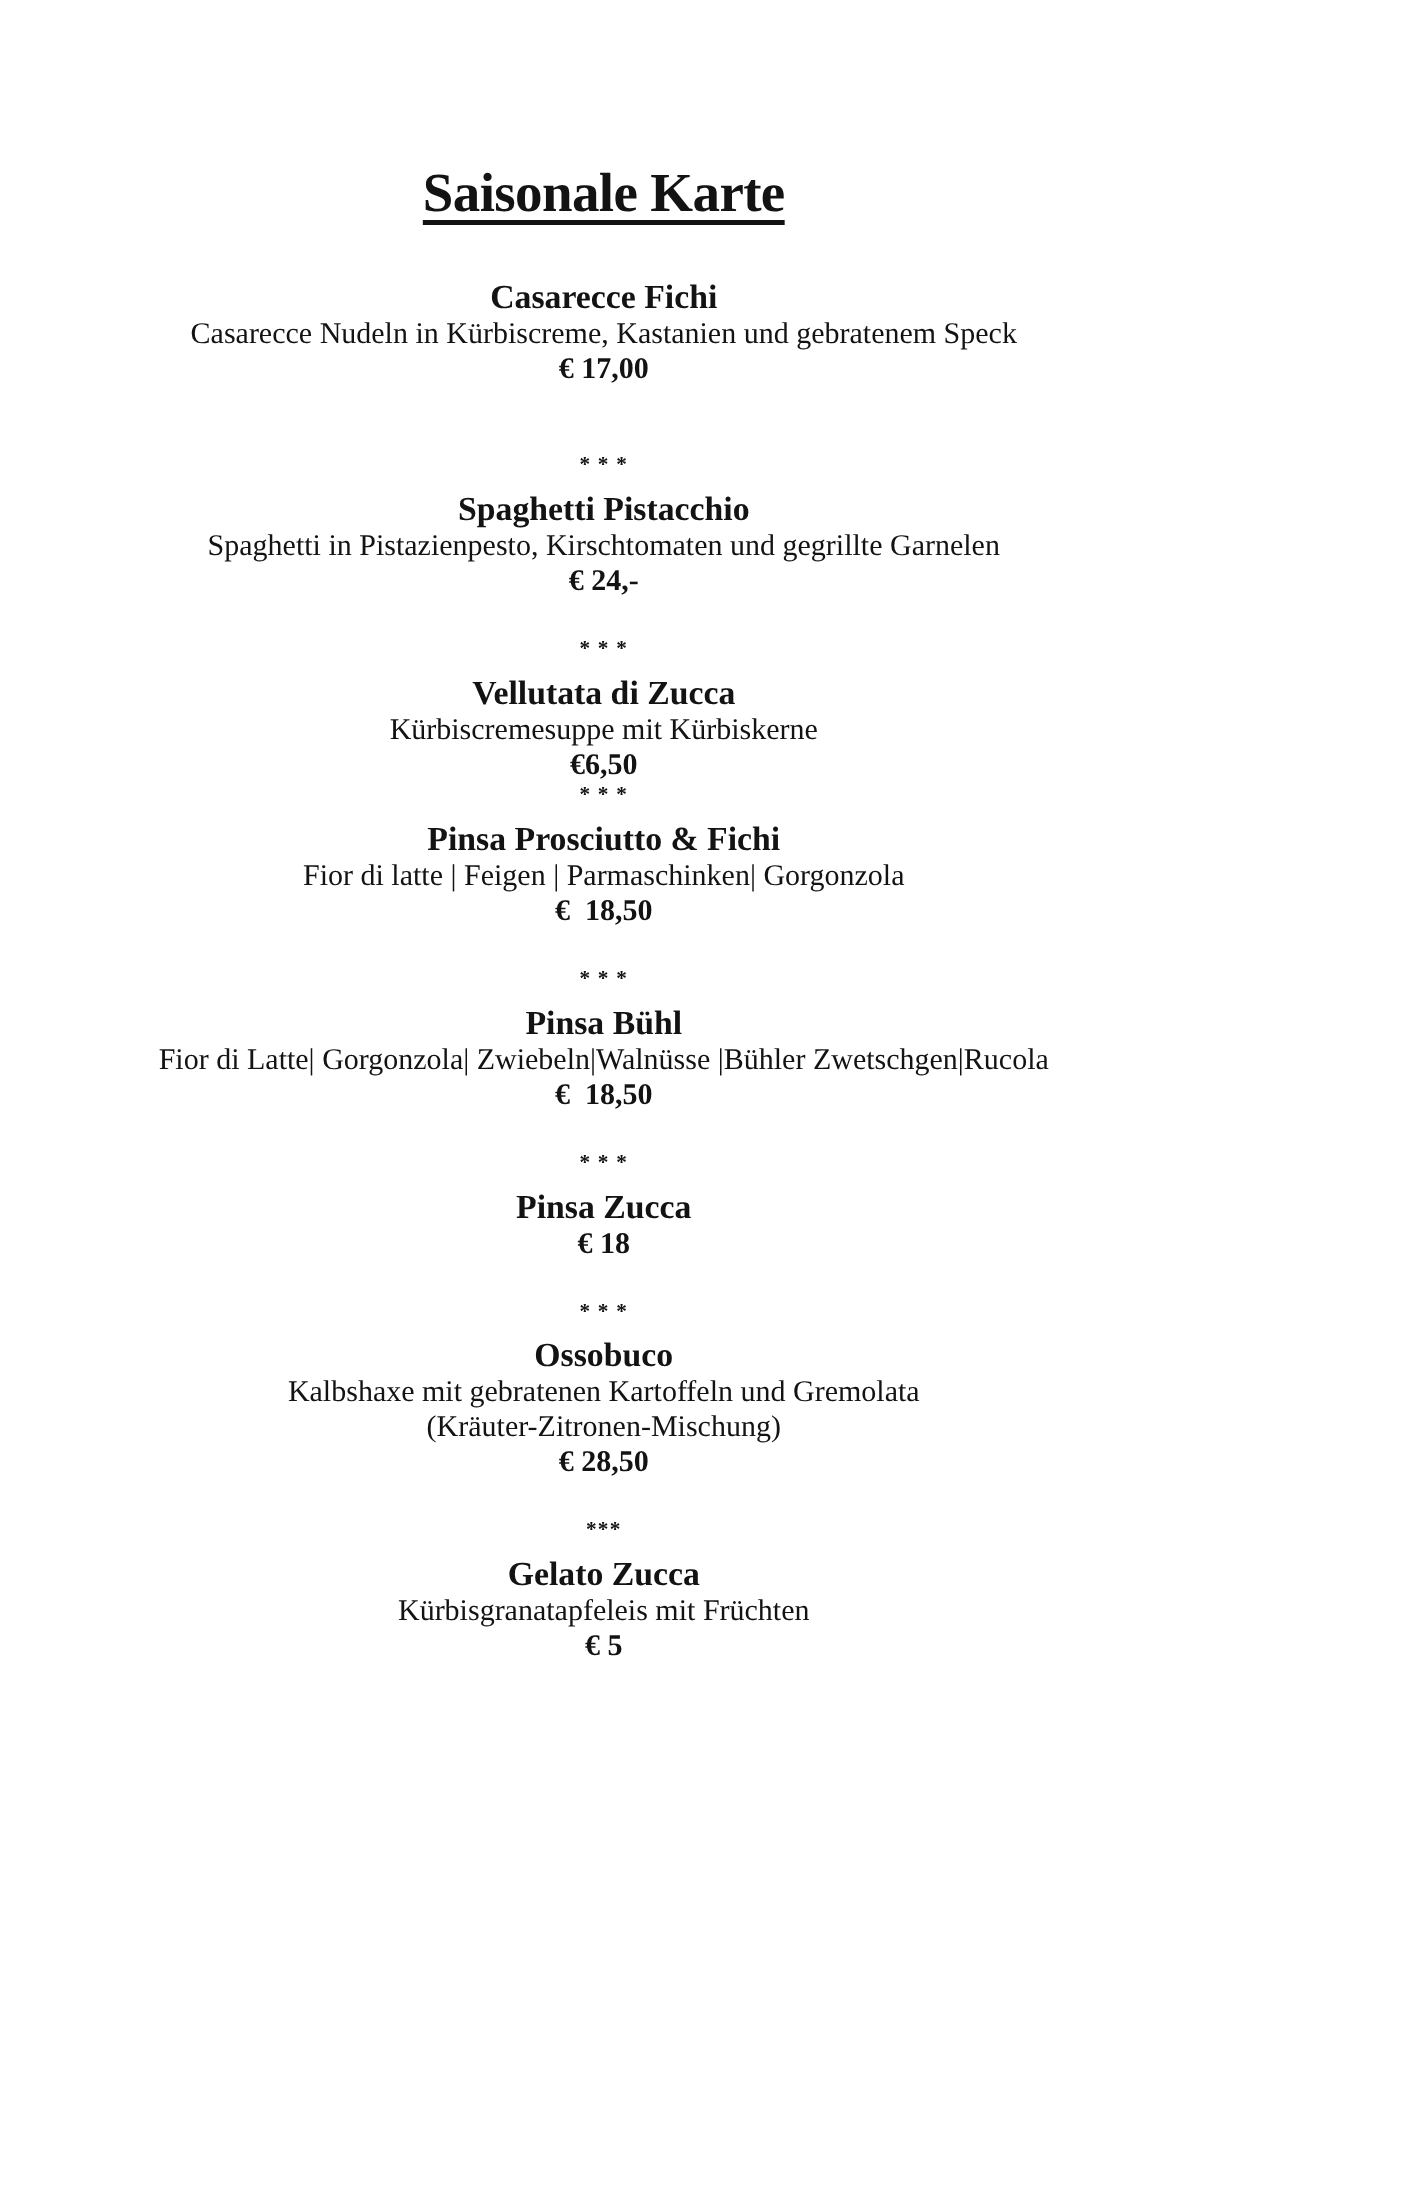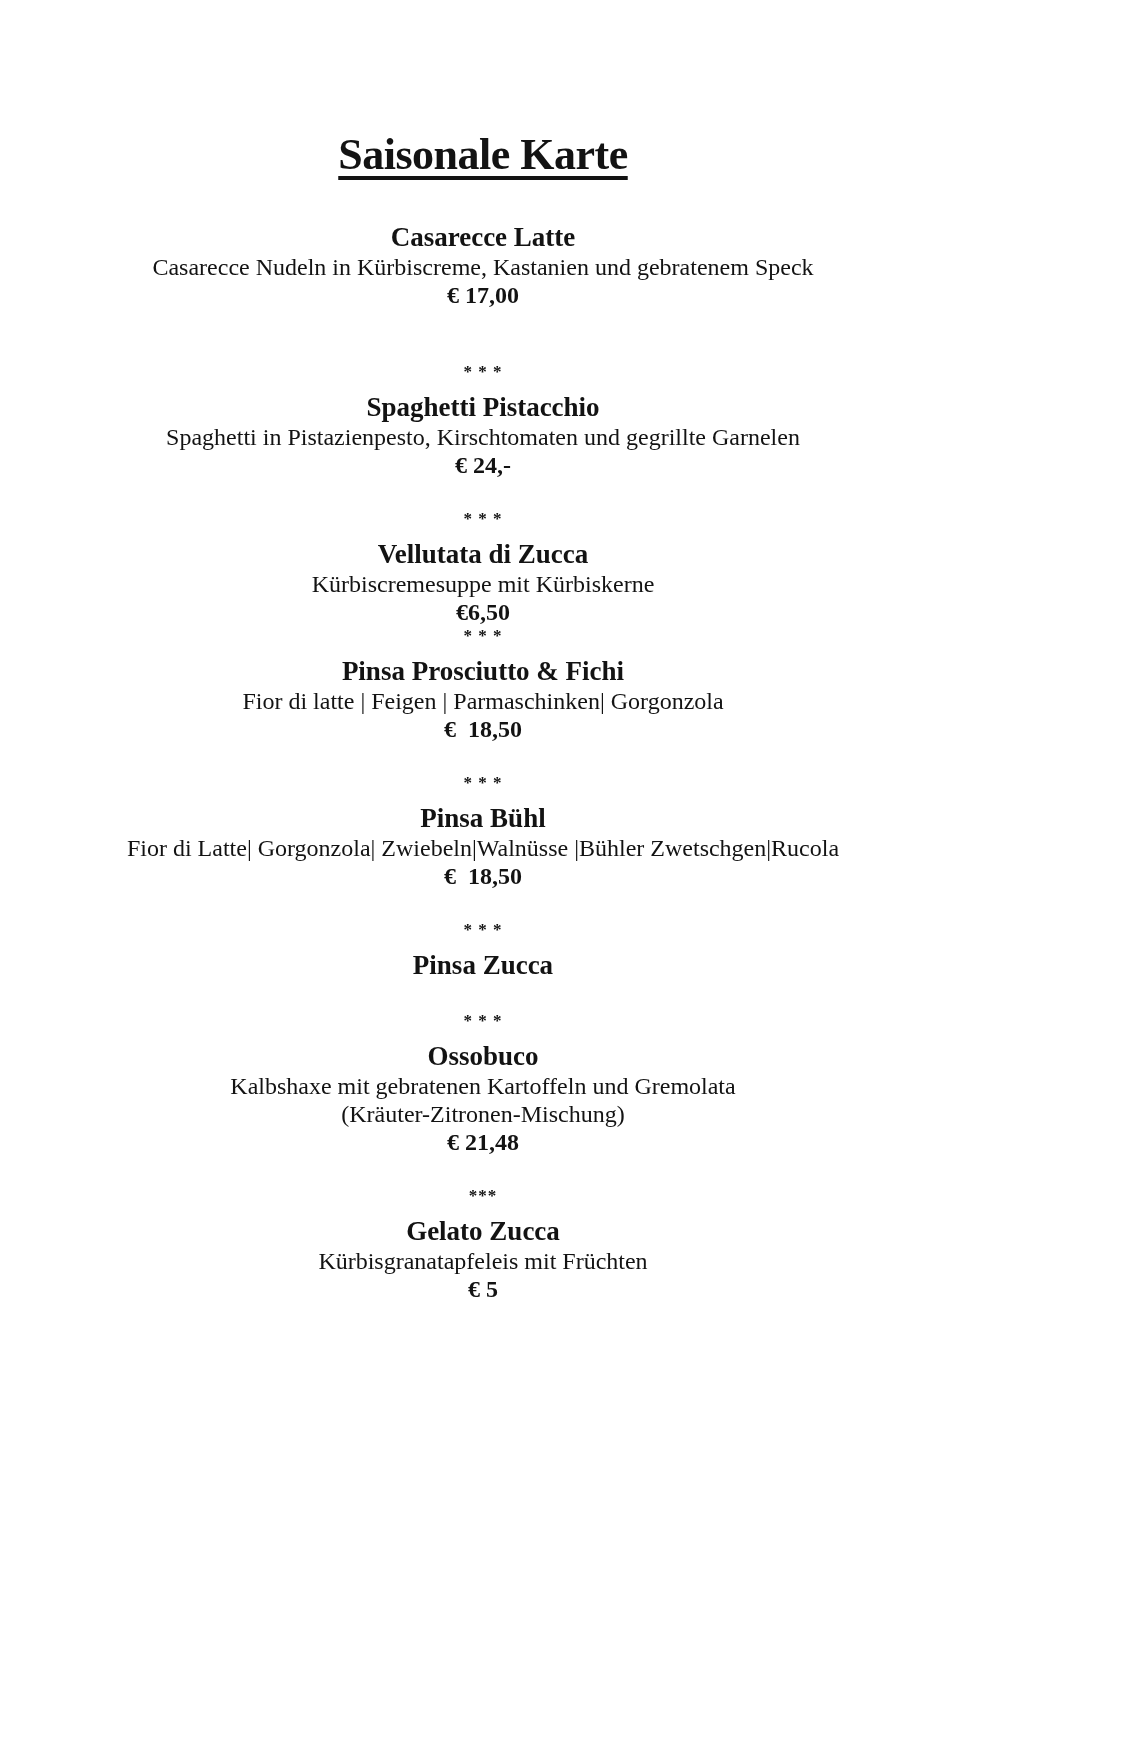--- a/index.html
+++ b/index.html
@@ -60,21 +60,21 @@
   .sep-tight { margin-top: 0; }
 </style>
 </head>
 <body>
 
 <div class="page">
 
   <h1 class="title">Saisonale Karte</h1>
 
   <section class="item">
-    <p class="name">Casarecce Latte</p>
+    <p class="name">Casarecce Fichi</p>
     <p class="desc">Casarecce Nudeln in Kürbiscreme, Kastanien und gebratenem Speck</p>
     <p class="price">€ 17,00</p>
   </section>
 
   <p class="sep sep-first">* * *</p>
 
   <section class="item">
     <p class="name">Spaghetti Pistacchio</p>
     <p class="desc">Spaghetti in Pistazienpesto, Kirschtomaten und gegrillte Garnelen</p>
     <p class="price">€ 24,-</p>
@@ -101,29 +101,30 @@
   <section class="item">
     <p class="name">Pinsa Bühl</p>
     <p class="desc">Fior di Latte| Gorgonzola| Zwiebeln|Walnüsse |Bühler Zwetschgen|Rucola</p>
     <p class="price">€  18,50</p>
   </section>
 
   <p class="sep">* * *</p>
 
   <section class="item">
     <p class="name">Pinsa Zucca</p>
+    <p class="price">€ 18</p>
   </section>
 
   <p class="sep">* * *</p>
 
   <section class="item">
     <p class="name">Ossobuco</p>
     <p class="desc">Kalbshaxe mit gebratenen Kartoffeln und Gremolata</p>
     <p class="desc">(Kräuter-Zitronen-Mischung)</p>
-    <p class="price">€ 21,48</p>
+    <p class="price">€ 28,50</p>
   </section>
 
   <p class="sep">***</p>
 
   <section class="item">
     <p class="name">Gelato Zucca</p>
     <p class="desc">Kürbisgranatapfeleis mit Früchten</p>
     <p class="price">€ 5</p>
   </section>
 

